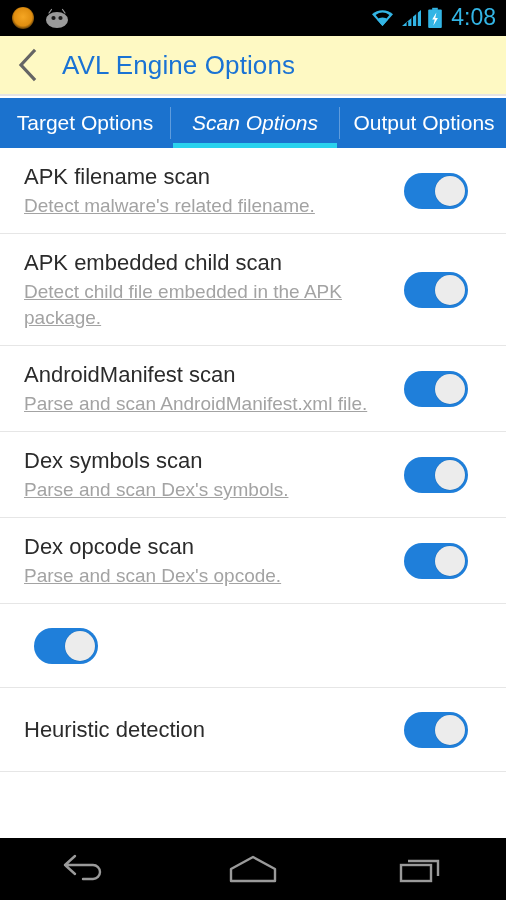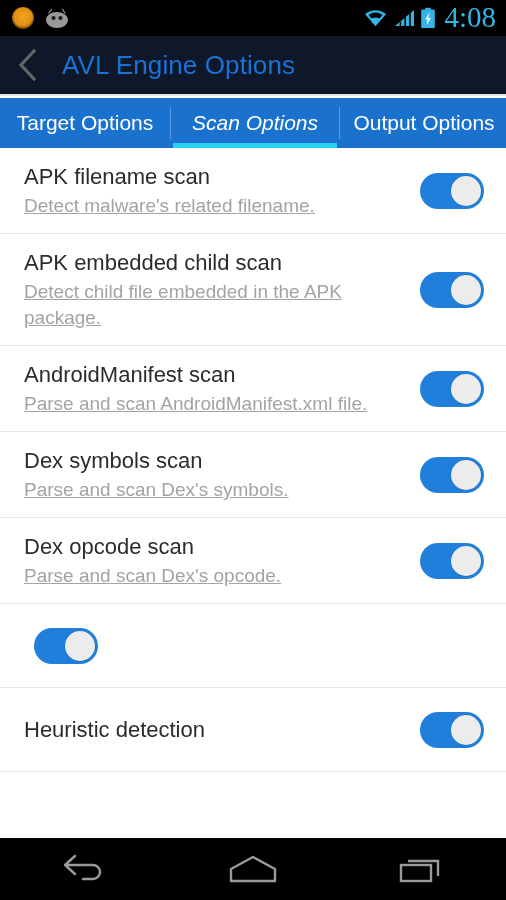--- a/index.html
+++ b/index.html
@@ -27,30 +27,30 @@
   .notif-dot {
     width:22px; height:22px; border-radius:50%;
     background:radial-gradient(circle at 50% 45%, #f5a623 0%, #e08e10 55%, rgba(190,120,10,0.35) 78%, rgba(0,0,0,0) 100%);
   }
   .droid { width:26px; height:20px; display:block; }
   #status-right {
     margin-left:auto; display:flex; align-items:center;
     gap:5px; padding-right:10px;
   }
   #clock {
-    color:#33b5e5; font-size:29px; line-height:1;
-    font-family:Liberation Serif, serif;
+    color:#33b5e5; font-size:23px; line-height:1;
+    font-family:Liberation Sans, sans-serif;
     letter-spacing:0px; padding-left:3px; padding-bottom:2px;
   }
 
   
   #action-bar {
     position:absolute; top:36px; left:0;
     width:506px; height:60px;
-    background:#0f172a;
+    background:#fef9c3;
     display:flex; align-items:center;
     border-bottom:2px solid #e4e4e4;
   }
   #back-button {
     width:56px; height:60px;
     display:flex; align-items:center; justify-content:center;
     cursor:pointer;
   }
   #page-title {
     color:#1a73d4;
@@ -101,21 +101,20 @@
     background:#ffffff;
     overflow:hidden;
   }
   .row {
     position:relative;
     display:flex;
     align-items:center;
     padding:0 22px 0 24px;
     border-bottom:1px solid #e6e6e6;
     min-height:84px;
-    justify-content:space-between;
   }
   .row-text { flex:1 1 auto; padding:14px 0 14px 0; max-width:370px; }
   .row-title {
     color:#2b2b2b;
     font-size:22px;
     line-height:30px;
     font-weight:normal;
   }
   .row-sub {
     color:#a3a3a3;

